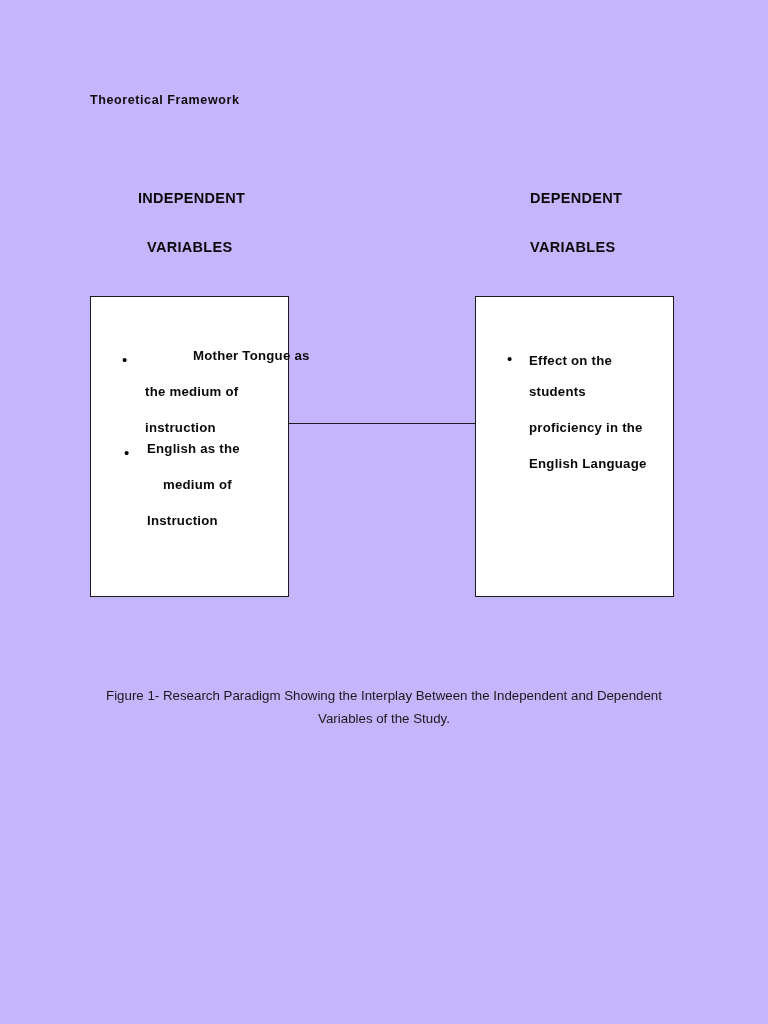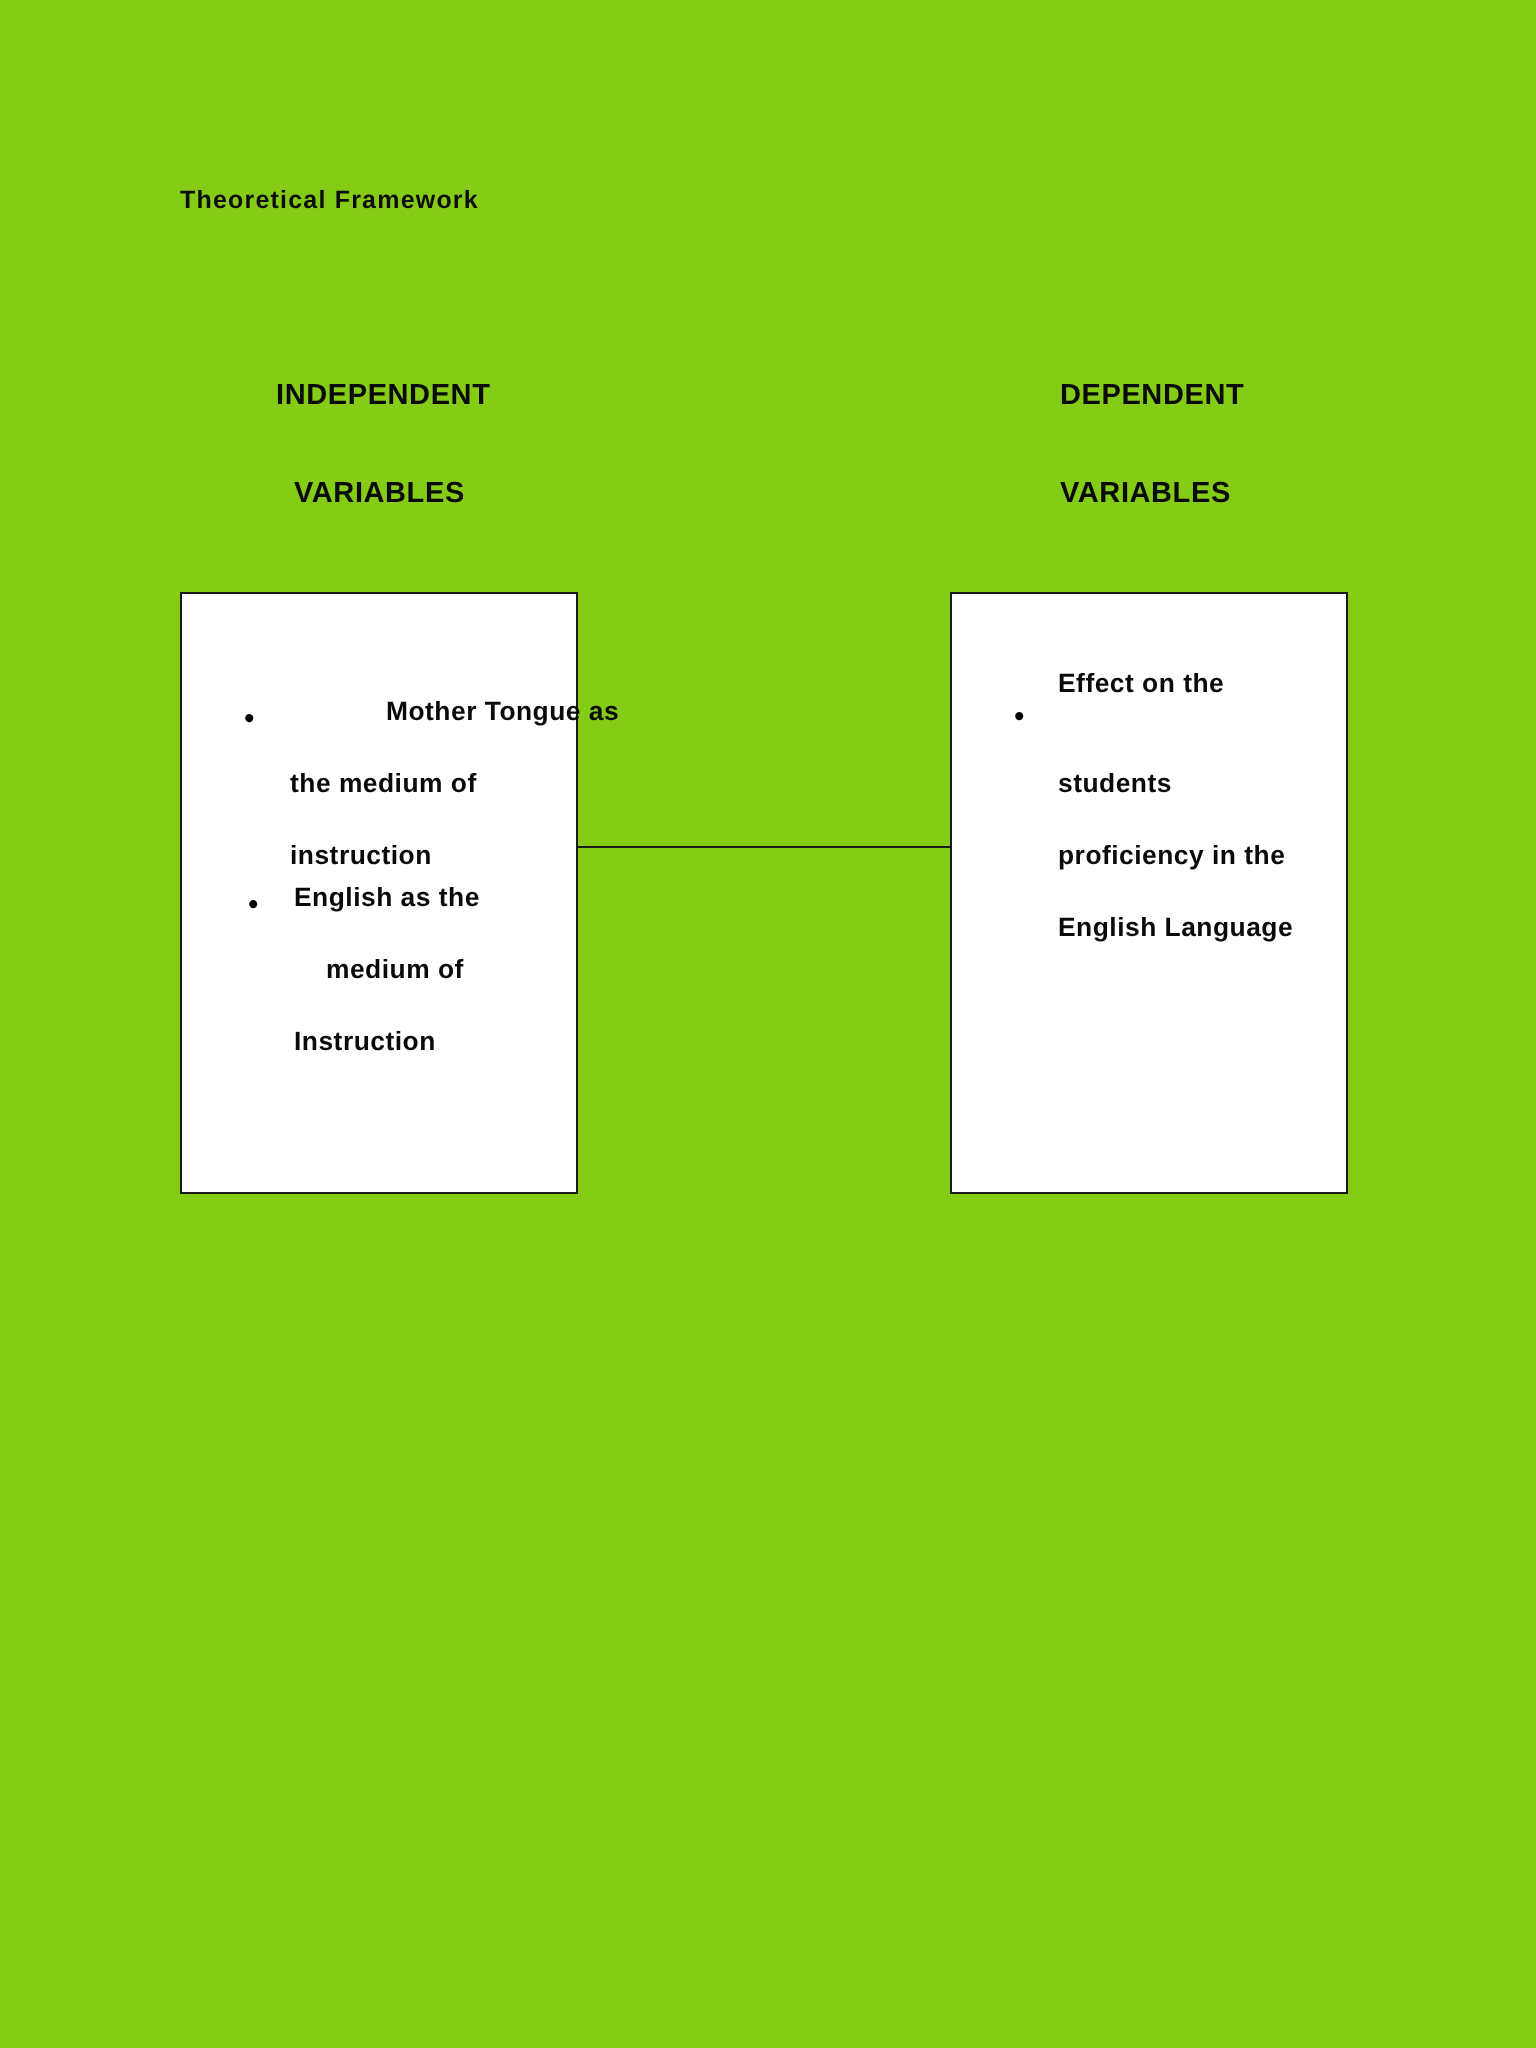--- a/index.html
+++ b/index.html
@@ -12,21 +12,21 @@
     height: 1024px;
     position: relative;
     font-family: "Liberation Sans", sans-serif;
     color: #000000;
     overflow: hidden;
   }
 
   .page {
     position: absolute;
     inset: 0;
-    background: #84cc16;
+    background: #c4b5fd;
     text-decoration: underline;
   }
 
   
   .section-title {
     position: absolute;
     left: 90px;
     top: 93px;
     font-size: 12.5px;
     font-weight: bold;
@@ -104,21 +104,21 @@
   .L-line-1 { left: 54px;  top: 51px; margin-left: 48px; }
   .L-line-2 { left: 54px;  top: 87px; }
   .L-line-3 { left: 54px;  top: 123px; }
   .L-dot-2  { left: 33px;  top: 148px; }
   .L-line-4 { left: 56px;  top: 144px; }
   .L-line-5 { left: 72px;  top: 180px; }
   .L-line-6 { left: 56px;  top: 216px; }
 
   
   .R-dot-1  { left: 31px;  top: 54px; }
-  .R-line-1 { left: 53px;  top: 37px; }
+  .R-line-1 { left: 53px;  top: 56px; }
   .R-line-2 { left: 53px;  top: 87px; }
   .R-line-3 { left: 53px;  top: 123px; }
   .R-line-4 { left: 53px;  top: 159px; }
 
   
   .figure-caption {
     position: absolute;
     left: 84px;
     top: 684px;
     width: 600px;
@@ -165,14 +165,18 @@
       <li class="bullet-item">
         <span class="bullet-dot R-dot-1">•</span>
         <span class="bullet-text R-line-1">Effect on the</span>
         <span class="bullet-text R-line-2">students</span>
         <span class="bullet-text R-line-3">proficiency in the</span>
         <span class="bullet-text R-line-4">English Language</span>
       </li>
     </ul>
   </div>
 
+  <div class="figure-caption">
+    <span>Figure 1- Research Paradigm Showing the Interplay Between the Independent and</span>
+    <span>Dependent Variables of the Study.</span>
+  </div>
 
 </div>
 
 </body></html>

